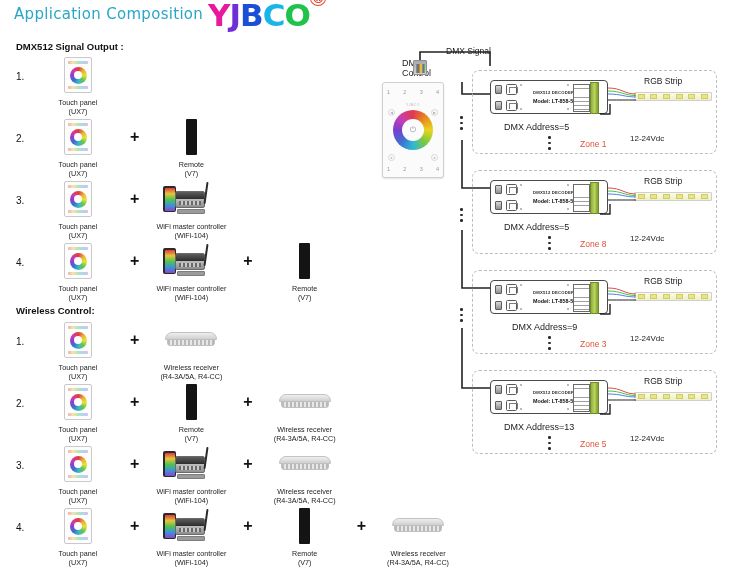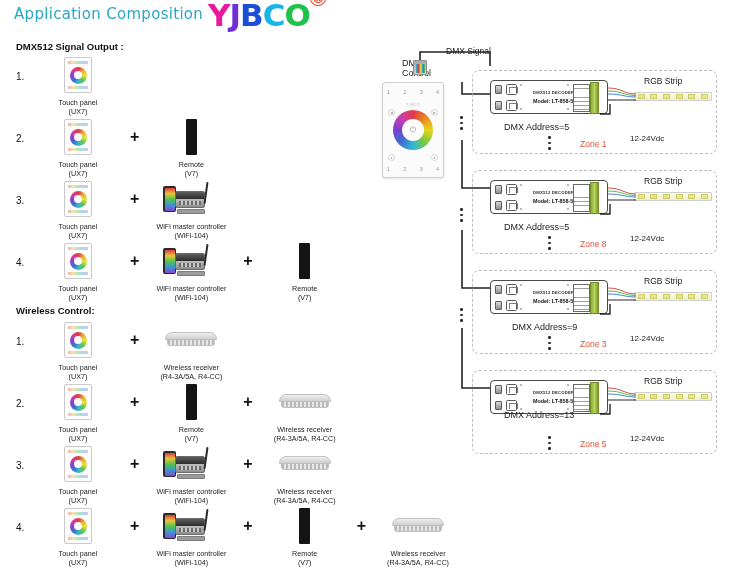--- a/index.html
+++ b/index.html
@@ -741,21 +741,21 @@
           </div>
           <div class="lbl-rgb" style="left: 272px; top: 346px;">RGB Strip</div>
           <svg width="80" height="40" style="position: absolute; left: 228px; top: 348px;">
             <path d="M8,10 C22,10 24,16 36,16" stroke="#d94b4b" stroke-width="1" fill="none"></path>
             <path d="M8,13 C22,13 24,17.5 36,17.5" stroke="#4bbf4b" stroke-width="1" fill="none"></path>
             <path d="M8,16 C22,16 24,19 36,19" stroke="#4b7fd9" stroke-width="1" fill="none"></path>
             <path d="M8,19 C22,19 24,20.5 36,20.5" stroke="#ffffff" stroke-width="1" fill="none"></path>
             <path d="M8,22 C22,22 24,22 36,22" stroke="#222222" stroke-width="1" fill="none"></path>
             <path d="M10,26 L10,36 L-6,36 L-6,46" stroke="#222" stroke-width="1.4" fill="none"></path>
           </svg>
-          <div class="lbl-addr" style="left: 132px; top: 380px;">DMX Address=13</div>
+          <div class="lbl-addr" style="left: 132px; top: 392px;">DMX Address=13</div>
           <div class="lbl-zone" style="left: 208px; top: 409px;">Zone 5</div>
           <div class="lbl-vdc" style="left: 258px; top: 404px;">12-24Vdc</div>
           <div class="vdots" style="left: 176px; top: 406px;">
             <i></i>
             <i></i>
             <i></i>
           </div>
         </div>
     </div>
 

